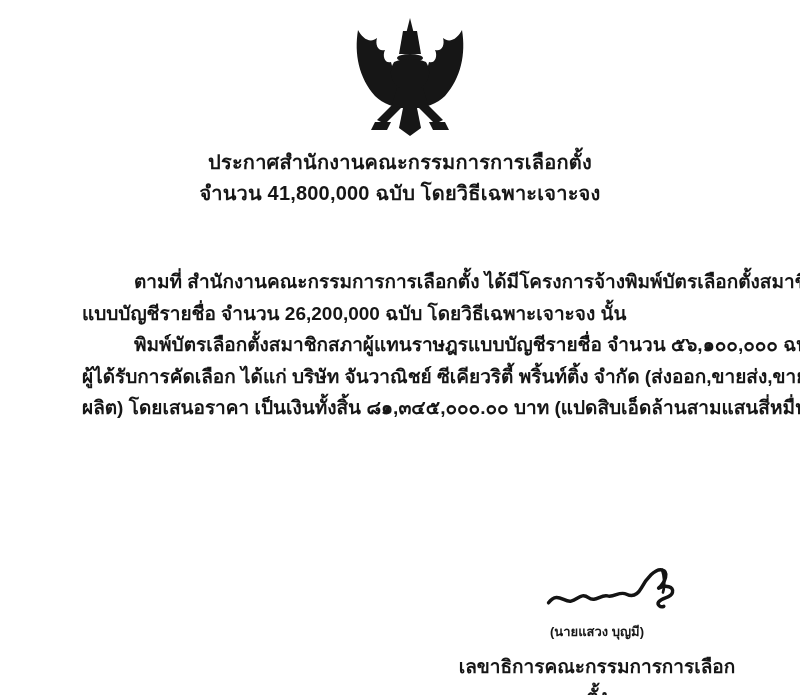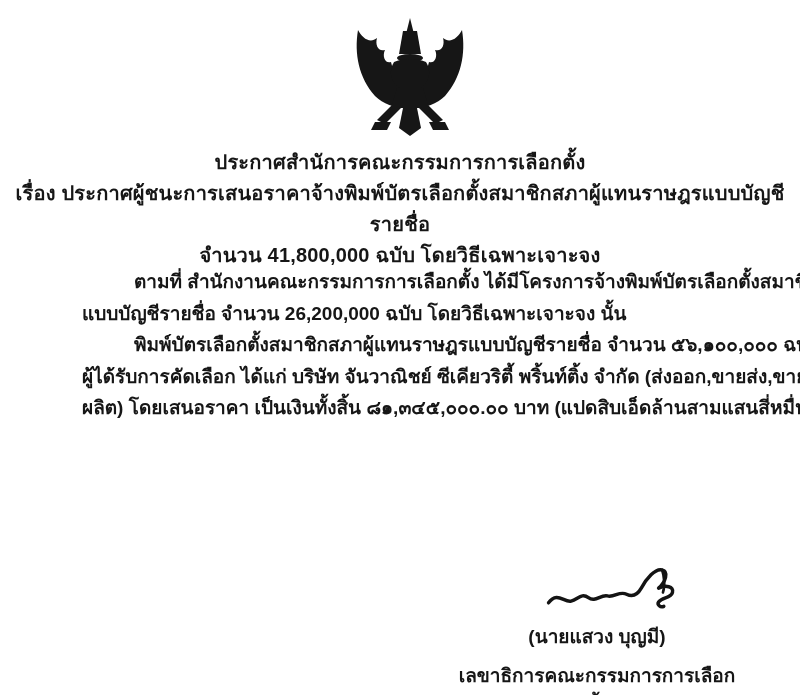--- a/index.html
+++ b/index.html
@@ -60,21 +60,21 @@
     text-align: center;
   }
   .signature {
     width: 150px;
     height: 52px;
     margin-left: 90px;
     display: block;
   }
   .signer-name {
     margin-top: 6px;
-    font-size: 19px;
+    font-size: 13px;
     font-weight: 600;
   }
   .signer-title {
     margin-top: 9px;
     font-size: 19px;
     font-weight: 600;
   }
 </style>
 </head>
 <body>
@@ -104,22 +104,21 @@
 
         <path d="M56,92 L70,92 L74,112 L63,120 L52,112 Z"></path>
 
         <path d="M28,106 L44,106 L40,114 L24,114 Z"></path>
         <path d="M98,106 L82,106 L86,114 L102,114 Z"></path>
       </g>
     </svg>
   </div>
 
   <div class="heading">
-    <div>ประกาศสำนัการคณะกรรมการการเลือกตั้ง</div>
-    <div>เรื่อง ประกาศผู้ชนะการเสนอราคาจ้างพิมพ์บัตรเลือกตั้งสมาชิกสภาผู้แทนราษฎรแบบบัญชีรายชื่อ</div>
+    <div>ประกาศสำนักงานคณะกรรมการการเลือกตั้ง</div>
     <div>จำนวน 41,800,000 ฉบับ โดยวิธีเฉพาะเจาะจง</div>
   </div>
 
   <div class="body-text">
     <div class="body-line indent">ตามที่ สำนักงานคณะกรรมการการเลือกตั้ง ได้มีโครงการจ้างพิมพ์บัตรเลือกตั้งสมาชิกสภาผู้แทนราษฎร</div>
     <div class="body-line">แบบบัญชีรายชื่อ จำนวน 26,200,000 ฉบับ โดยวิธีเฉพาะเจาะจง  นั้น</div>
     <div class="body-line indent">พิมพ์บัตรเลือกตั้งสมาชิกสภาผู้แทนราษฎรแบบบัญชีรายชื่อ จำนวน ๕๖,๑๐๐,๐๐๐ ฉบับ จำนวน ๑ งาน</div>
     <div class="body-line">ผู้ได้รับการคัดเลือก ได้แก่ บริษัท จันวาณิชย์ ซีเคียวริตี้ พริ้นท์ติ้ง จำกัด (ส่งออก,ขายส่ง,ขายปลีก,ให้บริการ,ผู้</div>
     <div class="body-line">ผลิต) โดยเสนอราคา เป็นเงินทั้งสิ้น ๘๑,๓๔๕,๐๐๐.๐๐ บาท (แปดสิบเอ็ดล้านสามแสนสี่หมื่นห้าพันบาทถ้วน)</div>
   </div>

